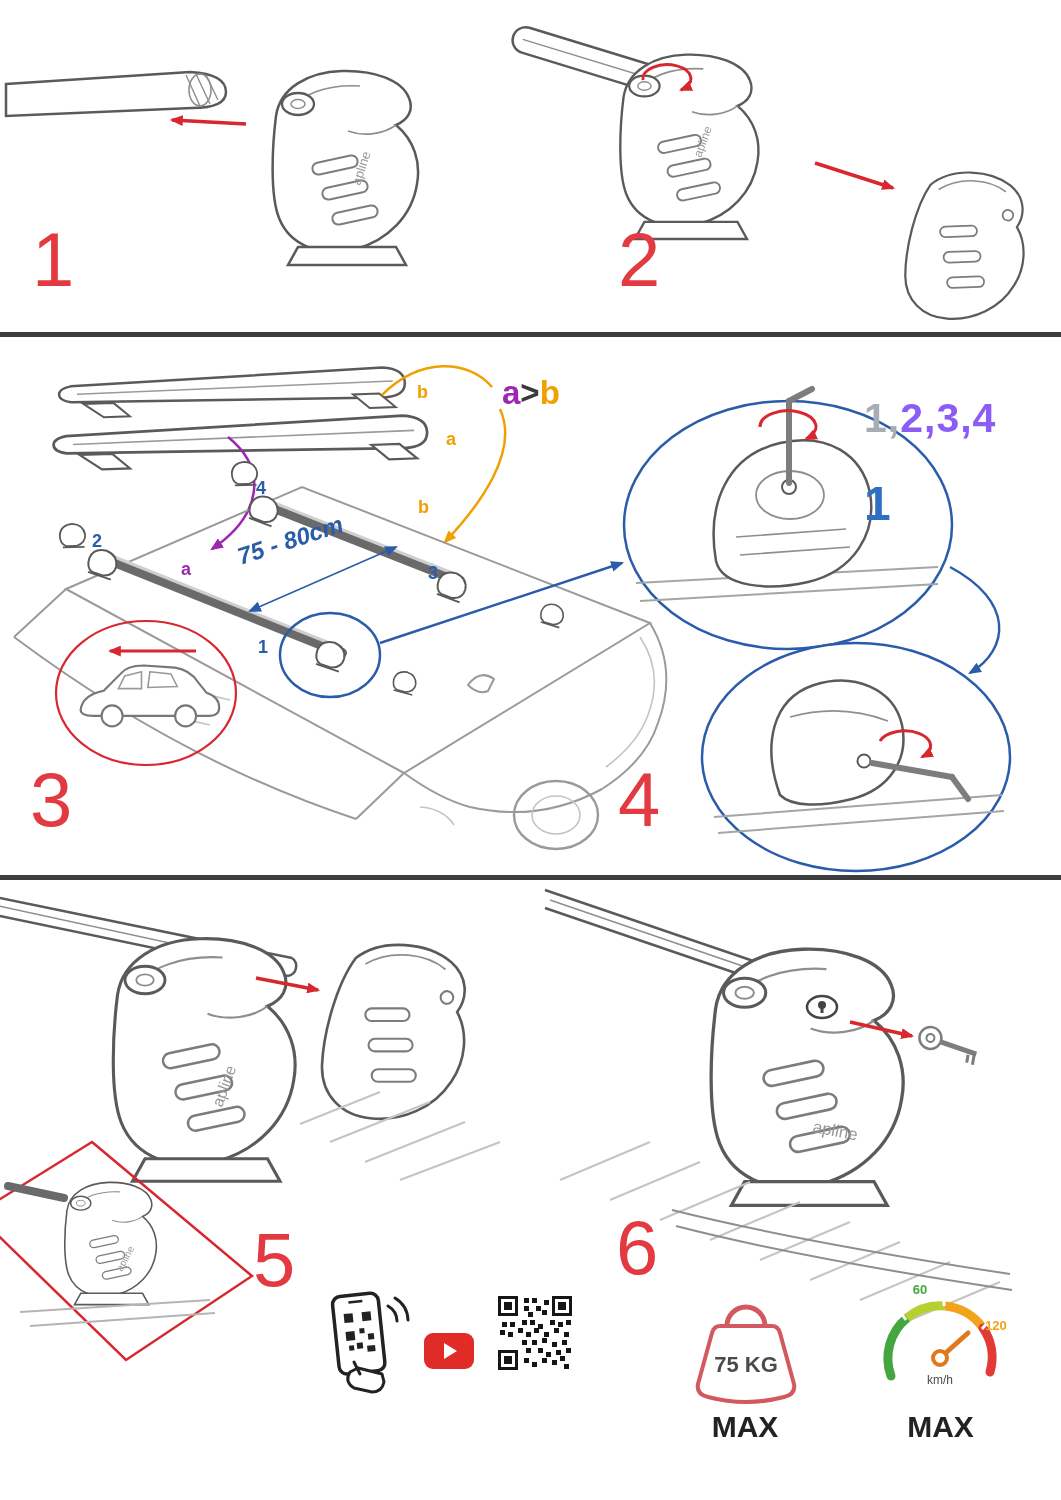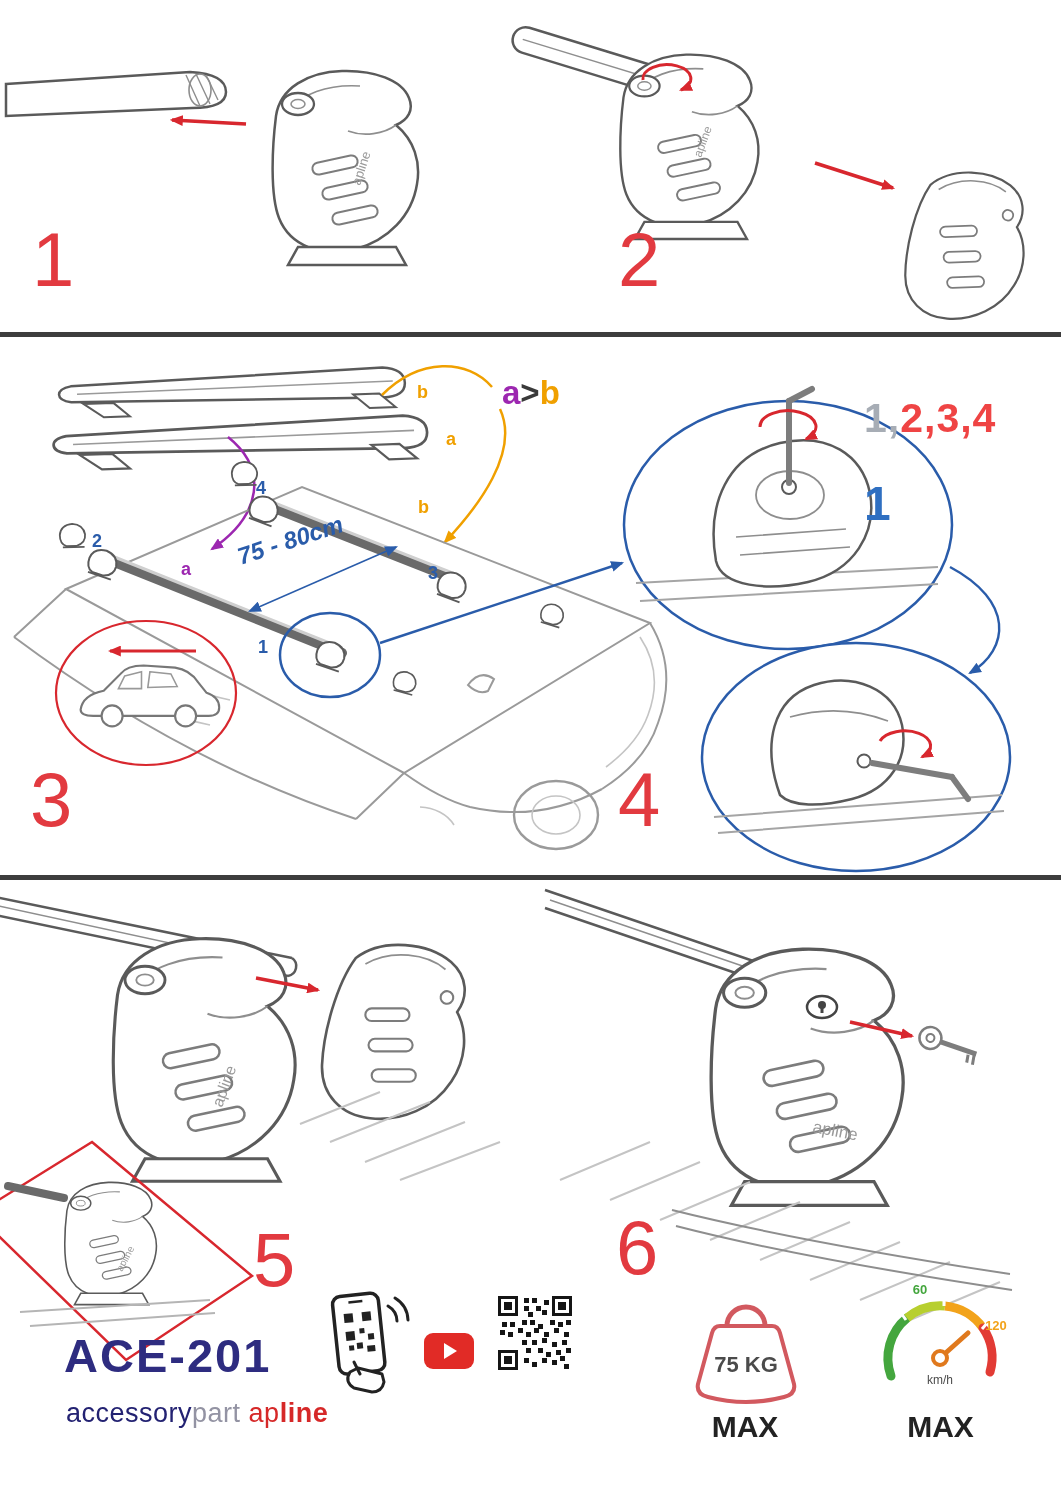--- a/index.html
+++ b/index.html
@@ -11,21 +11,21 @@
   .lbl { position:absolute; font-weight:700; line-height:1; white-space:nowrap; }
   .lbl-orange { color:#f0a000; font-size:18px; }
   .lbl-purple { color:#9c27b0; font-size:18px; }
   .lbl-blue   { color:#2a5caa; font-size:18px; }
   .compare { font-size:33px; font-weight:700; }
   .compare .c-a { color:#9c27b0; }
   .compare .c-gt { color:#3a3a3a; }
   .compare .c-b { color:#f0a000; }
   .sequence { font-size:41px; font-weight:600; letter-spacing:1px; }
   .sequence .muted { color:#a7adb5; }
-  .sequence .accent { color:#ef4444;text-align:right; }
+  .sequence .accent { color:#8b5cf6;text-align:right; }
   .measure { position:absolute; color:#2a5caa; font-size:24px; font-weight:700; font-style:italic; transform:rotate(-18deg); transform-origin:left top; white-space:nowrap; }
   .detail-callout { position:absolute; color:#2f6fc1; font-size:48px; font-weight:700; line-height:1; }
   .model { position:absolute; color:#2e2c80; font-size:47px; font-weight:700; letter-spacing:2px; line-height:1; }
   .brandline { position:absolute; font-size:27px; font-weight:500; letter-spacing:0.5px; line-height:1; }
   .brandline .b1 { color:#232272; }
   .brandline .b2 { color:#9393a3; }
   .brandline .b3 { color:#d62828; }
   .brandline .b4 { color:#d62828; font-weight:700; }
   .max-label { position:absolute; font-size:30px; font-weight:700; color:#222; text-align:center; line-height:1; }
   svg text { font-family:"Liberation Sans", sans-serif; }
@@ -248,22 +248,20 @@
         <path d="M52,18 L52,26 M58,17 L58,27" stroke="#7d7d7d" stroke-width="3" fill="none"></path>
       </g>
       <path d="M560,300 L650,262 M610,320 L700,282 M660,340 L750,302 M710,360 L800,322 M760,380 L850,342 M810,400 L900,362 M860,420 L950,382 M910,440 L1000,402" stroke="#c4c4c4" stroke-width="2" fill="none"></path>
       <path d="M672,330 Q800,362 1010,394 M676,346 Q800,378 1012,410" stroke="#8e8e8e" stroke-width="2" fill="none"></path>
     </g>
   </svg>
 
   <div class="step-num" style="left:253px;top:1222px">5</div>
   <div class="step-num" style="left:616px;top:1210px">6</div>
 
-  <div class="model" style="left:64px;top:1332px">ACE-201</div>
-  <div class="brandline" style="left:66px;top:1400px"><span class="b1">accessory</span><span class="b2">part</span><span>&nbsp;</span><span class="b3">ap</span><span class="b4">line</span></div>
 
   <svg class="abs" style="left:320px;top:1286px" width="92" height="112" viewBox="0 0 92 112">
     <g transform="rotate(-6 45 50)">
       <rect x="16" y="8" width="46" height="78" rx="8" fill="#fff" stroke="#222" stroke-width="3.5"></rect>
       <line x1="32" y1="15" x2="46" y2="15" stroke="#222" stroke-width="2.5"></line>
       <g fill="#222">
         <rect x="26" y="26" width="9" height="9"></rect>
           <rect x="44" y="26" width="9" height="9"></rect>
         <rect x="26" y="44" width="9" height="9"></rect>
           <rect x="40" y="42" width="5" height="5"></rect>

